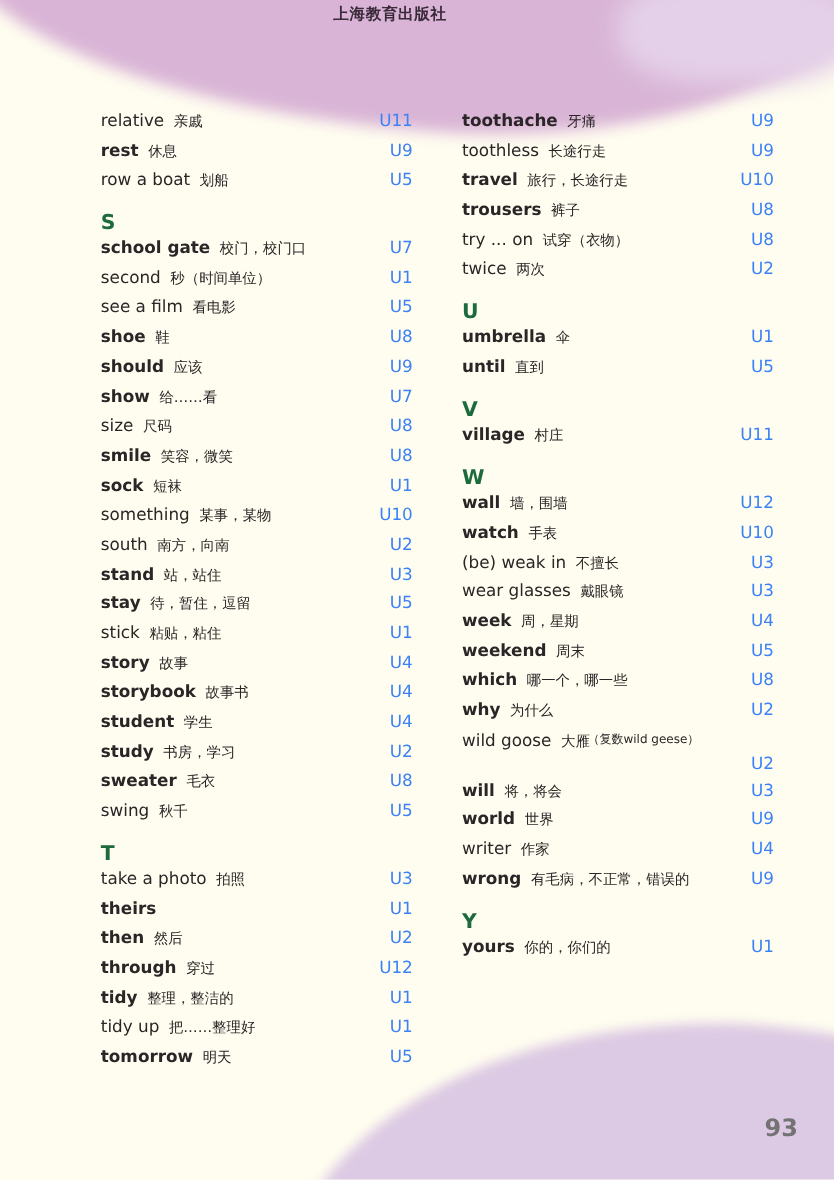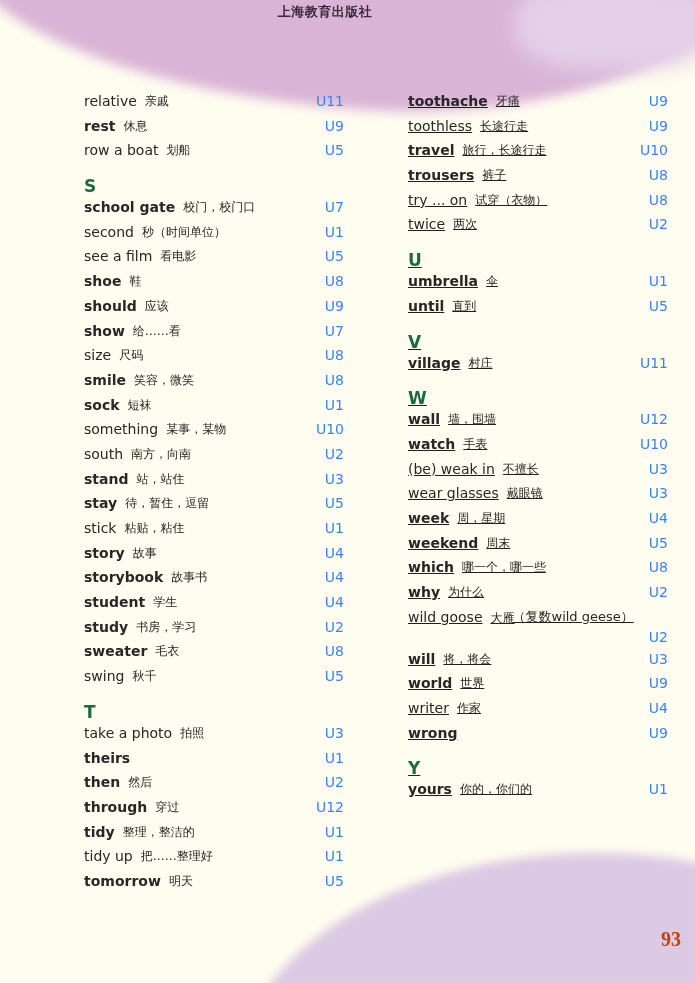--- a/index.html
+++ b/index.html
@@ -33,42 +33,42 @@
     background:#dcc9e3;
     filter:blur(5px);
   }
   .publisher {
     position:absolute; top:3px; left:0; width:650px; text-align:center;
     font-family:"DejaVu Sans", sans-serif; font-size:13px; font-weight:bold;
     color:#3a2a3a; letter-spacing:0.5px;
   }
   .col { position:absolute; top:90px; }
   .col.left { left:84px; width:260px; }
-  .col.right { left:408px; width:260px;text-decoration:underline; }
+  .col.right { left:385px; width:260px; }
   .row {
     position:relative; height:24.7px; line-height:22px;
     display:flex; align-items:flex-start; white-space:nowrap;
   }
   .row.double { height:42px; }
   .word { font-size:14px; font-weight:bold; color:#2a2526; }
   .word.reg { font-weight:normal; }
   .cn { font-size:12px; color:#2a2526; margin-left:8px; }
   .unit {
     position:absolute; right:0; top:0; font-size:14px; color:#3b82f6;
   }
   .row.double .wrap { display:flex; flex-direction:row; line-height:17px; padding-top:2px; }
   .row.double .unit { top:20px; }
-  .sub { font-size:13px; color:#2a2526; margin-left:-2px; }
+  .sub { font-size:10px; color:#2a2526; margin-left:-2px; }
   .heading {
     height:32px; line-height:44px;
     font-size:17px; font-weight:bold; color:#1d6b3d;
   }
   .pagenum {
-    position:absolute; right:14px; top:928px;
-    font-size:20px; font-weight:bold; color:#c2410c;font-family:Liberation Serif, serif;
+    position:absolute; right:30px; top:928px;
+    font-size:20px; font-weight:bold; color:#737373;
   }
 </style>
 </head>
 <body>
 
 <div class="bg-top2"></div>
 <div class="bg-top"></div>
 <div class="bg-top-right"></div>
 <div class="bg-bottom"></div>
 
@@ -341,20 +341,21 @@
       <span class="cn">世界</span>
       <span class="unit">U9</span>
     </div>
   <div class="row">
       <span class="word reg">writer</span>
       <span class="cn">作家</span>
       <span class="unit">U4</span>
     </div>
   <div class="row">
       <span class="word">wrong</span>
+      <span class="cn">有毛病，不正常，错误的</span>
       <span class="unit">U9</span>
     </div>
 
   <div class="heading">Y</div>
   <div class="row">
       <span class="word">yours</span>
       <span class="cn">你的，你们的</span>
       <span class="unit">U1</span>
     </div>
 </div>

